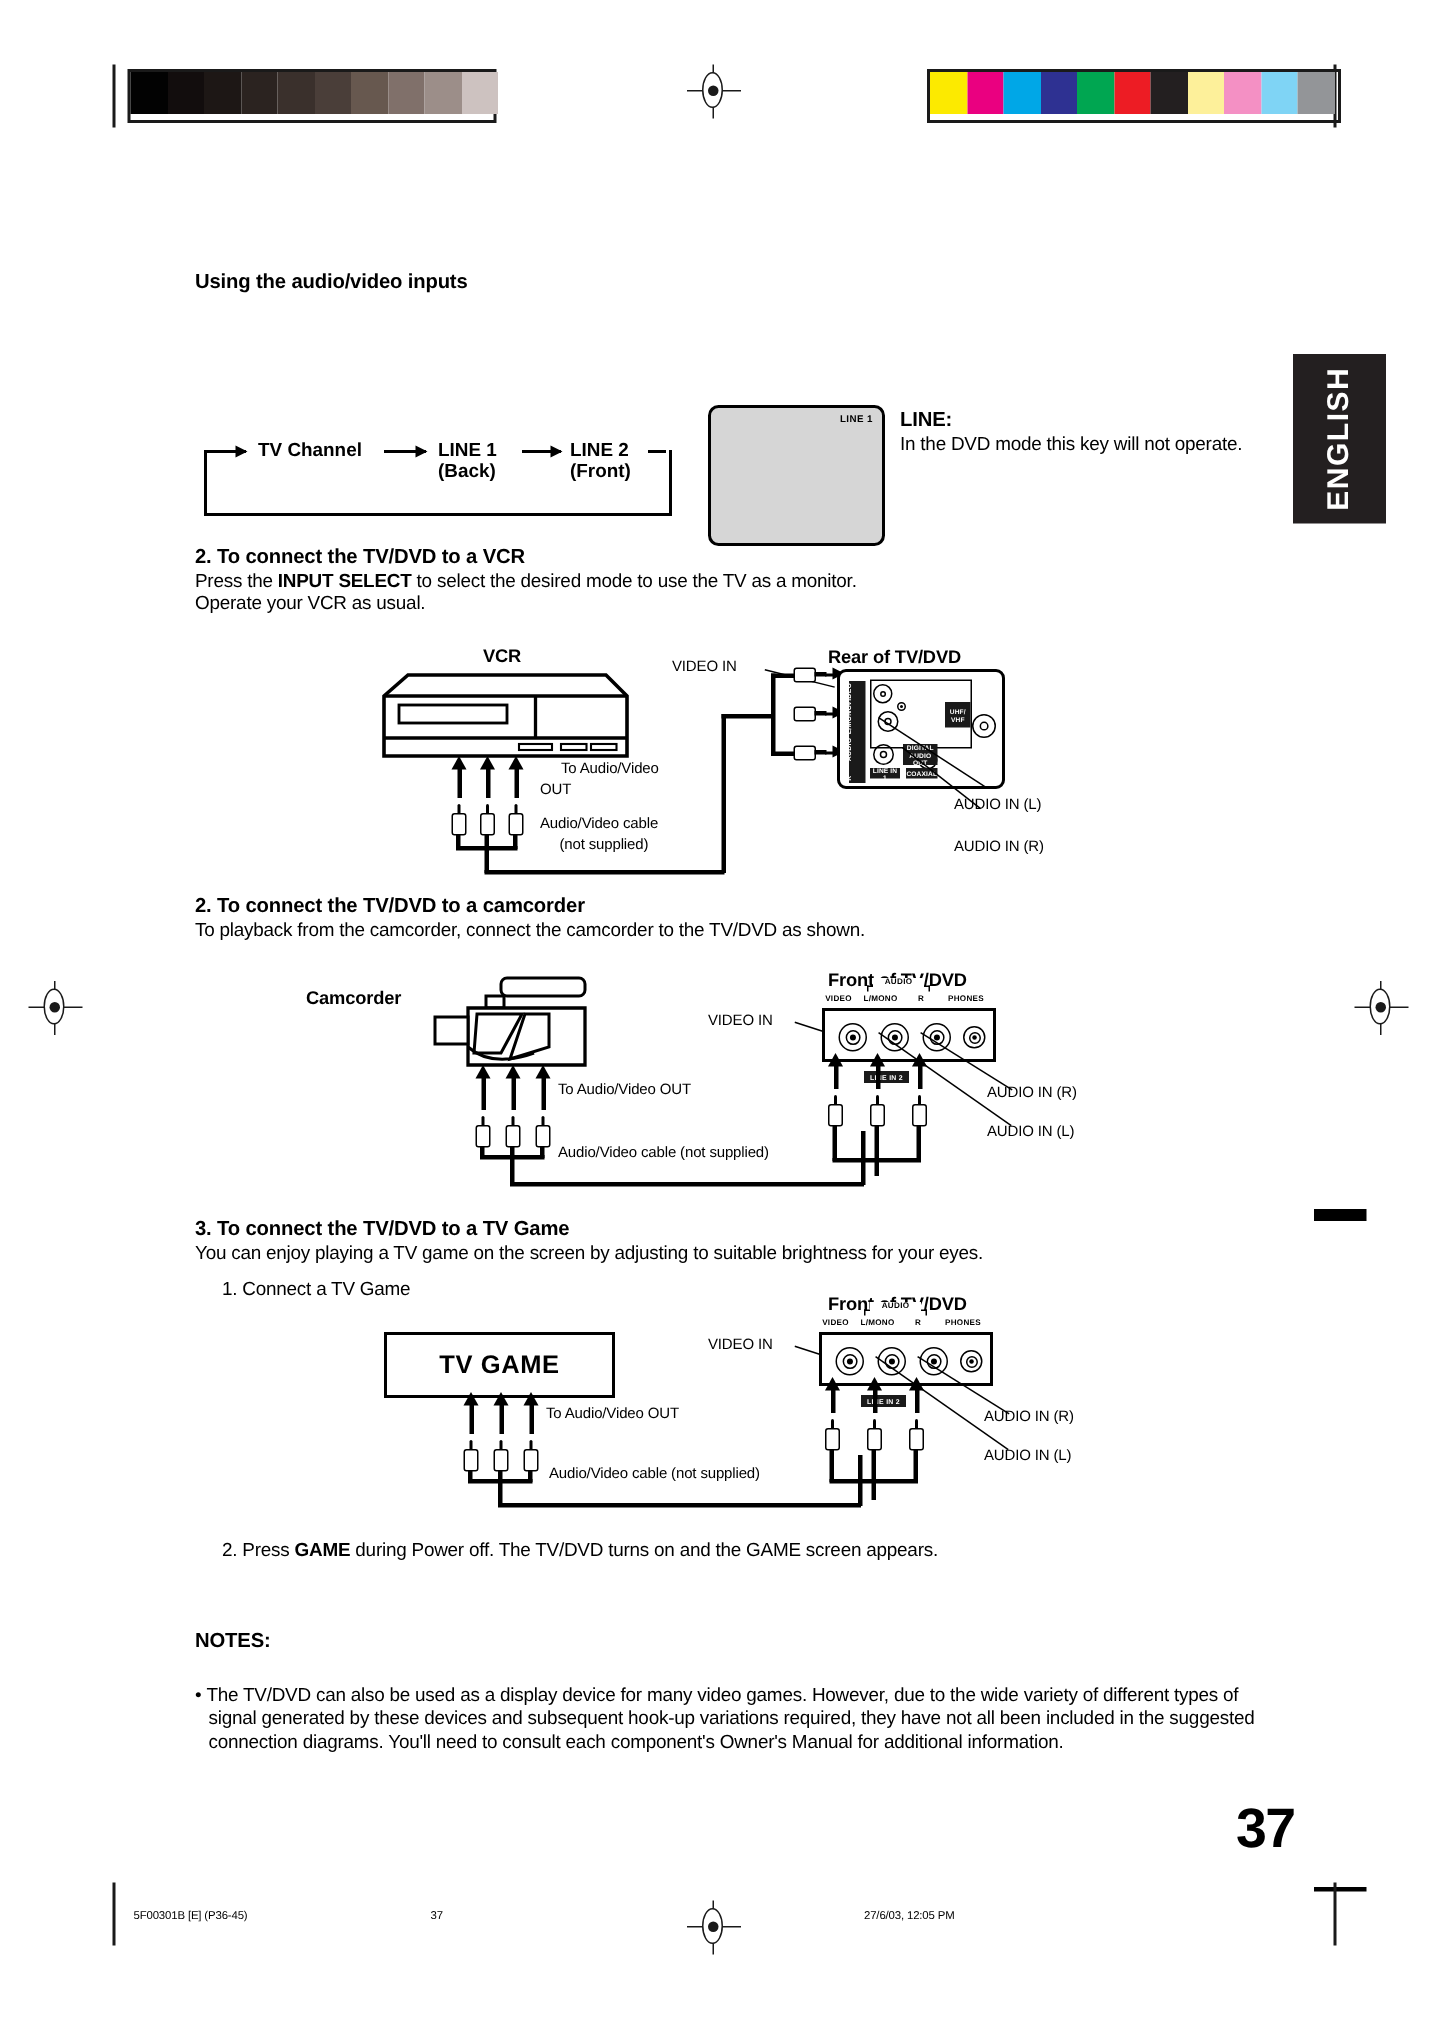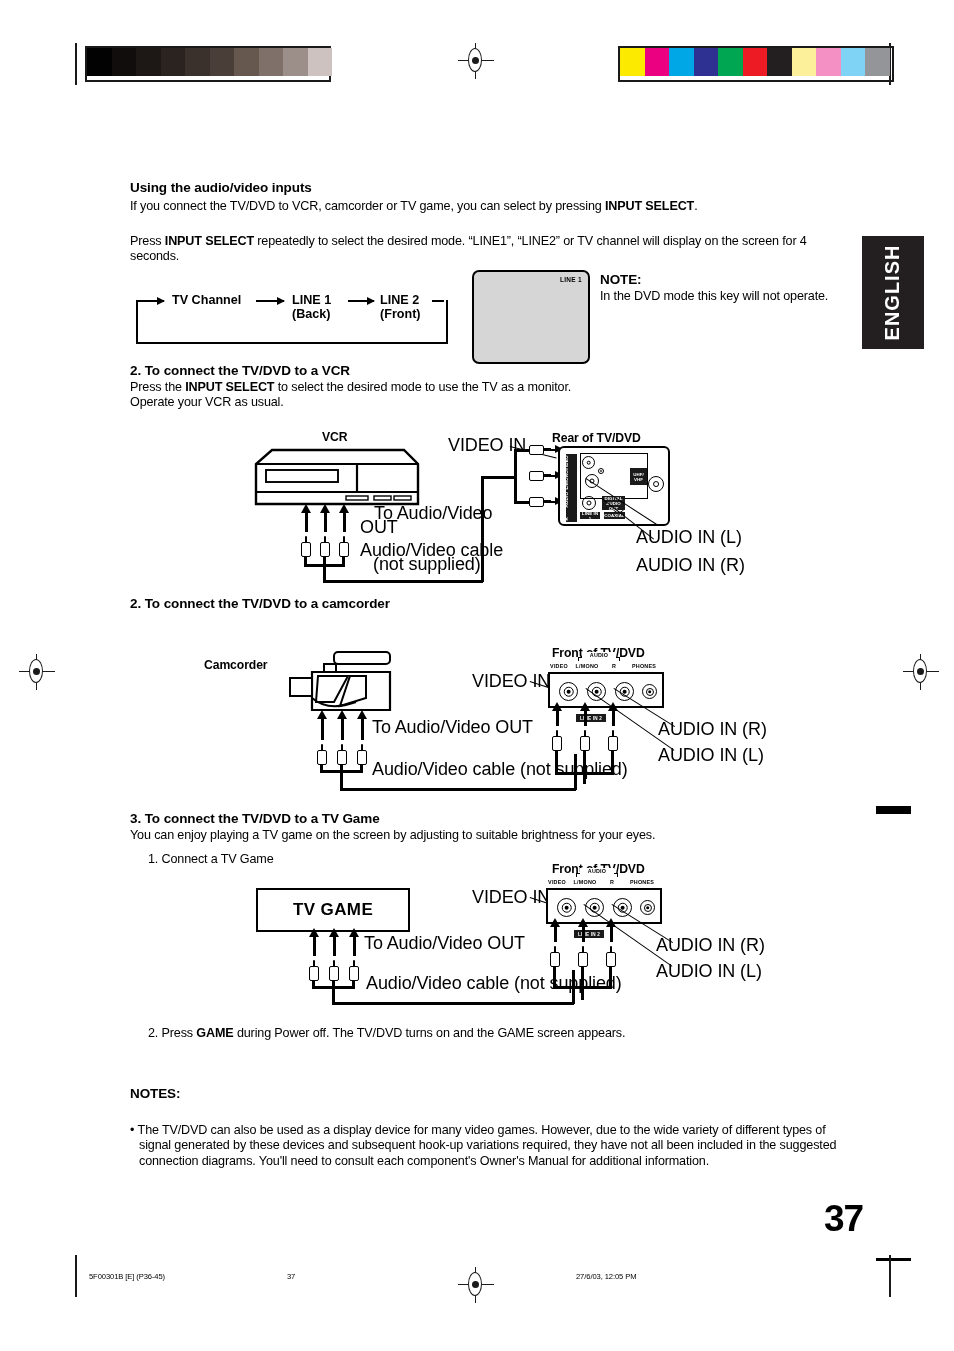--- a/index.html
+++ b/index.html
@@ -38,21 +38,21 @@
   .arrw{position:absolute;height:2px;background:#000;}
   .arrw:after{content:"";position:absolute;right:-1px;top:-3.4px;border-left:8px solid #000;
      border-top:4.4px solid transparent;border-bottom:4.4px solid transparent;}
 
   
   .tvscr{position:absolute;background:#d6d6d6;border:2px solid #000;border-radius:7px;}
   .tvscr .line1{position:absolute;right:6px;top:4px;font-size:6.5px;font-weight:bold;letter-spacing:.3px;}
 
   
   .cap{position:absolute;font-size:12.2px;font-weight:bold;white-space:nowrap;letter-spacing:-.1px;}
-  .ptxt{position:absolute;font-size:18px;line-height:14px;white-space:nowrap;letter-spacing:-.1px;}
+  .ptxt{position:absolute;font-size:10px;line-height:14px;white-space:nowrap;letter-spacing:-.1px;}
   .wire{position:absolute;background:#000;}
   .leader{position:absolute;height:1px;background:#000;transform-origin:0 0;}
 
   
   .plug{position:absolute;width:12px;height:21px;}
   .plug .body{position:absolute;left:1px;top:6px;width:10px;height:15px;border:1.6px solid #000;border-radius:2px;background:#fff;box-sizing:border-box;}
   .plug .pin{position:absolute;left:4.6px;top:0;width:2.8px;height:8px;background:#000;border-radius:1px;}
 
   
   .aup{position:absolute;width:3px;background:#000;}
@@ -173,46 +173,40 @@
   <div class="rule" style="left:876px;top:1258px;width:35px;height:3px;"></div>
   <div class="crop" style="left:75px;top:1255px;width:1.6px;height:42px;"></div>
   <div class="crop" style="left:889px;top:1255px;width:1.6px;height:42px;"></div>
 
   <div class="eng-tab" style="left:862px;top:236px;width:62px;height:113px;">
     <span>ENGLISH</span>
   </div>
 
   <div class="h-sec" style="position:absolute;left:130px;top:180px;">Using the audio/video inputs</div>
 
-  <div class="body-t" style="position:absolute;left:130px;top:199px;width:700px;">
-    <span>If you connect the TV/DVD to VCR, camcorder or TV game, you can select by pressing </span><b>INPUT SELECT</b><span>.</span>
-  </div>
-
-  <div class="body-t" style="position:absolute;left:130px;top:234px;width:706px;">
-    <span>Press </span><b>INPUT SELECT</b><span> repeatedly to select the desired mode. “LINE1”, “LINE2” or TV channel will display on the screen for 4 seconds.</span>
-  </div>
+
 
   <div class="flow" style="left:136px;top:292px;width:312px;height:52px;">
     <div class="fbox" style="left:0;top:8px;width:308px;height:42px;"></div>
     <div class="arrw" style="left:2px;top:8px;width:26px;"></div>
     <div class="lbl" style="left:36px;top:1px;">TV Channel</div>
     <div class="arrw" style="left:120px;top:8px;width:28px;"></div>
     <div class="lbl" style="left:156px;top:1px;">LINE 1</div>
     <div class="lbl" style="left:156px;top:15px;">(Back)</div>
     <div class="arrw" style="left:212px;top:8px;width:26px;"></div>
     <div class="lbl" style="left:244px;top:1px;">LINE 2</div>
     <div class="lbl" style="left:244px;top:15px;">(Front)</div>
     <div class="wire" style="left:296px;top:8px;width:12px;height:2.2px;"></div>
   </div>
 
   <div class="tvscr" style="left:472px;top:270px;width:114px;height:90px;">
     <div class="line1">LINE 1</div>
   </div>
 
-  <div class="h-sec" style="position:absolute;left:600px;top:272px;">NOTE:</div>
+  <div class="h-sec" style="position:absolute;left:600px;top:272px;">LINE:</div>
   <div class="body-t" style="position:absolute;left:600px;top:289px;width:230px;">In the DVD mode this key will not operate.</div>
 
   <div class="h-sec" style="position:absolute;left:130px;top:363px;">2. To connect the TV/DVD to a VCR</div>
   <div class="body-t" style="position:absolute;left:130px;top:380px;width:700px;">
     <span>Press the </span><b>INPUT SELECT</b><span> to select the desired mode to use the TV as a monitor.</span>
   </div>
   <div class="body-t" style="position:absolute;left:130px;top:395px;">Operate your VCR as usual.</div>
 
   <div style="position:absolute;left:250px;top:428px;width:460px;height:155px;">
 
@@ -306,20 +300,21 @@
     <div class="ptxt" style="left:386px;top:102px;">AUDIO IN (L)</div>
     <div class="ptxt" style="left:386px;top:130px;">AUDIO IN (R)</div>
 
     <div class="ptxt" style="left:124px;top:78px;">To Audio/Video</div>
     <div class="ptxt" style="left:110px;top:92px;">OUT</div>
     <div class="ptxt" style="left:110px;top:115px;">Audio/Video cable</div>
     <div class="ptxt" style="left:123px;top:129px;">(not supplied)</div>
   </div>
 
   <div class="h-sec" style="position:absolute;left:130px;top:596px;">2. To connect the TV/DVD to a camcorder</div>
+  <div class="body-t" style="position:absolute;left:130px;top:613px;">To playback from the camcorder, connect the camcorder to the TV/DVD as shown.</div>
 
   <div style="position:absolute;left:200px;top:644px;width:560px;height:150px;">
     <div class="cap" style="left:4px;top:14px;">Camcorder</div>
     <div class="cap" style="left:352px;top:2px;">Front of TV/DVD</div>
     <div class="ptxt" style="left:272px;top:30px;">VIDEO IN</div>
     <div class="leader" style="left:330px;top:37px;width:38px;transform:rotate(18deg);"></div>
 
     <div class="cam" style="position:absolute;left:78px;top:6px;">
       <svg width="124" height="68" viewBox="0 0 124 68">
         <rect x="56" y="2" width="56" height="12" rx="4" fill="#fff" stroke="#000" stroke-width="2"></rect>

